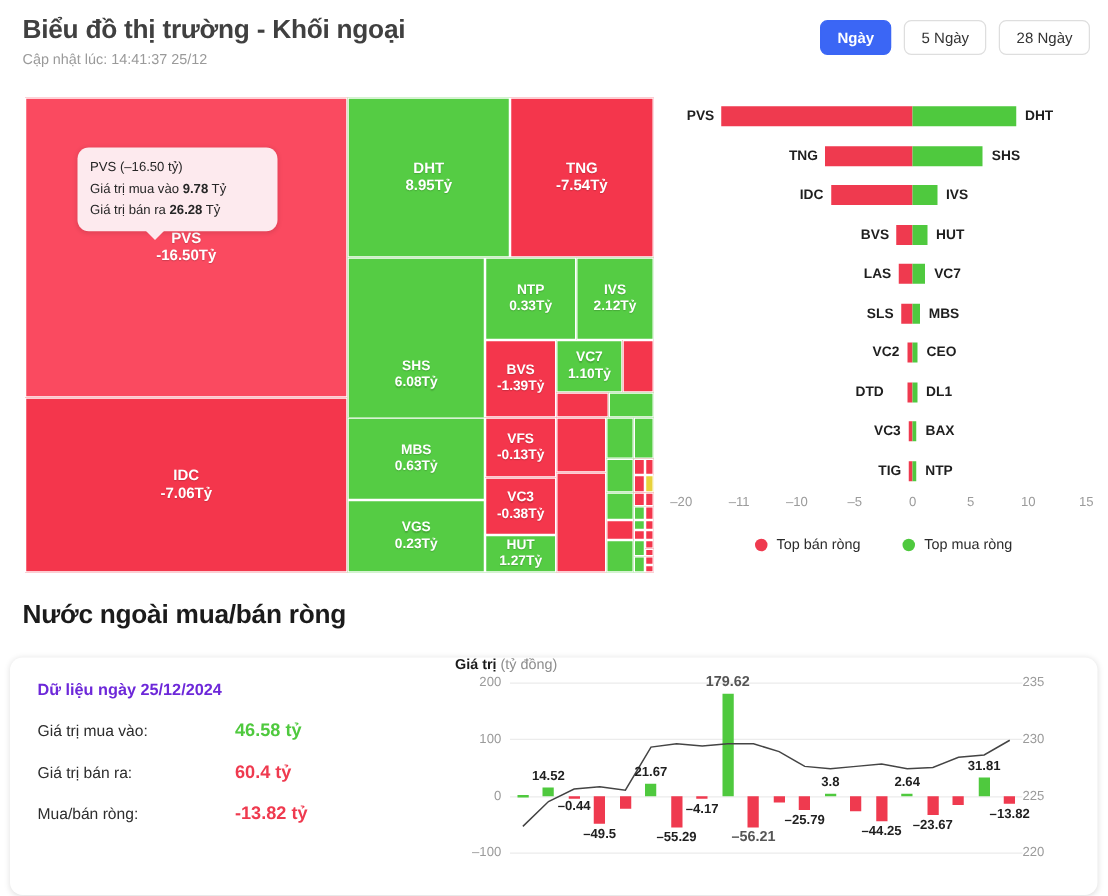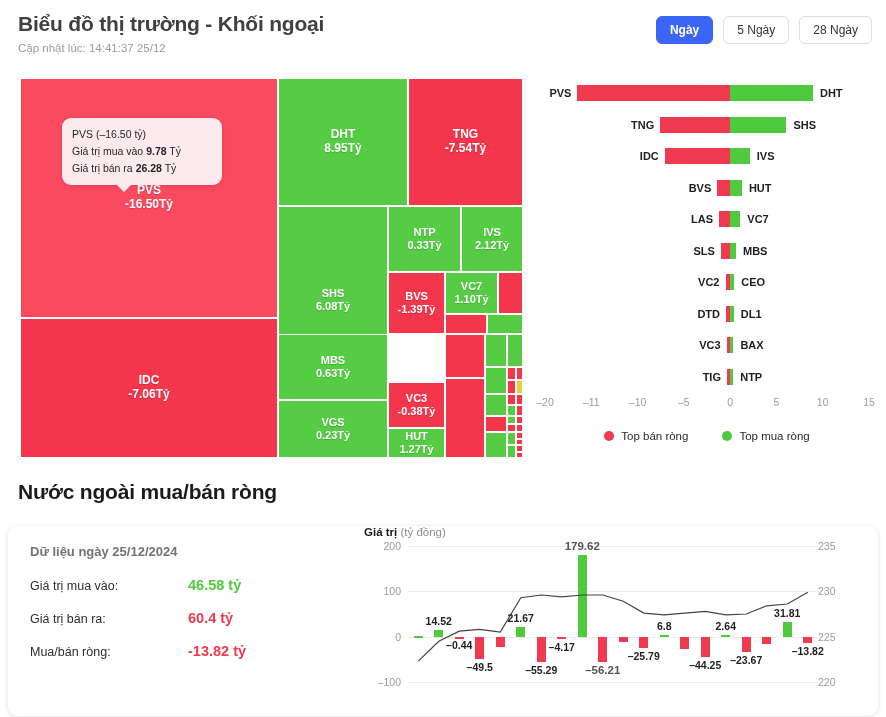--- a/index.html
+++ b/index.html
@@ -90,21 +90,21 @@
   .sec2-title {
     position: absolute; left: 18px; top: 480px;
     font-size: 21px; font-weight: bold; color: #1b1b1b; letter-spacing: -0.2px;
   }
   .card {
     position: absolute; left: 8px; top: 526px; width: 870px; height: 190px;
     background: #fff; border-radius: 10px;
     box-shadow: 0 1px 5px rgba(0,0,0,.13);
   }
   .sumry { position: absolute; left: 22px; top: 18px; width: 310px; }
-  .sumry .hd { font-size: 13px; font-weight: bold; color: #737373; margin-bottom: 18px; }
+  .sumry .hd { font-size: 13px; font-weight: bold; color: #6d28d9; margin-bottom: 18px; }
   .sumry .row { display: flex; align-items: baseline; margin-bottom: 17px; }
   .sumry .k { font-size: 12.5px; color: #2d2d2d; width: 158px; }
   .sumry .v { font-size: 14.5px; font-weight: bold; }
 
   
   .combo { position: absolute; left: 352px; top: 0; width: 512px; height: 172px; }
   .combo-title { position: absolute; left: 4px; top: 0; font-size: 11.5px; white-space: nowrap; }
   .combo-title b { font-weight: bold; color: #1b1b1b; }
   .combo-title i { font-style: normal; color: #8d8d8d; }
   .plot { position: absolute; left: 48px; top: 20px; width: 410px; height: 136px; }
@@ -181,20 +181,24 @@
       <div class="tile nolabel" style="left: 478px; top: 194px; width: 25px; height: 42px; background: rgb(244, 54, 76);"></div>
       <div class="tile nolabel" style="left: 425px; top: 236px; width: 42px; height: 20px; background: rgb(244, 54, 76);"></div>
       <div class="tile nolabel" style="left: 467px; top: 236px; width: 36px; height: 20px; background: rgb(85, 204, 68);"></div>
       <div class="tile" style="left: 258px; top: 256px; width: 110px; height: 66px; background: rgb(85, 204, 68);">
         <div class="sym">MBS</div>
         <div class="val">0.63Tỷ</div>
       </div>
       <div class="tile" style="left: 258px; top: 322px; width: 110px; height: 58px; background: rgb(85, 204, 68);">
         <div class="sym">VGS</div>
         <div class="val">0.23Tỷ</div>
+      </div>
+      <div class="tile" style="left: 368px; top: 256px; width: 57px; height: 48px; background: rgb(244, 54, 76);">
+        <div class="sym">VFS</div>
+        <div class="val">-0.13Tỷ</div>
       </div>
       <div class="tile" style="left: 368px; top: 304px; width: 57px; height: 46px; background: rgb(244, 54, 76);">
         <div class="sym">VC3</div>
         <div class="val">-0.38Tỷ</div>
       </div>
       <div class="tile" style="left: 368px; top: 350px; width: 57px; height: 30px; background: rgb(85, 204, 68);">
         <div class="sym">HUT</div>
         <div class="val">1.27Tỷ</div>
       </div>
       <div class="tile nolabel" style="left: 425px; top: 256px; width: 40px; height: 44px; background: rgb(244, 54, 76);"></div>
@@ -279,21 +283,21 @@
         </div>
         <div class="drow" style="top: 193px;">
           <div class="bar" style="left: 194.514px; width: 4.62857px; background: rgb(239, 58, 79);"></div>
           <div class="bar" style="left: 199.143px; width: 4.16571px; background: rgb(79, 201, 62);"></div>
           <div class="lbl-l" style="left: 188.514px; transform: translate(-100%, -50%);">VC2</div>
           <div class="lbl-r" style="left: 210.309px;">CEO</div>
         </div>
         <div class="drow" style="top: 224.5px;">
           <div class="bar" style="left: 195.255px; width: 3.888px; background: rgb(239, 58, 79);"></div>
           <div class="bar" style="left: 199.143px; width: 3.70286px; background: rgb(79, 201, 62);"></div>
-          <div class="lbl-l" style="left: 189px; transform: translate(-100%, -50%);">DTD</div>
+          <div class="lbl-l" style="left: 176px; transform: translate(-100%, -50%);">DTD</div>
           <div class="lbl-r" style="left: 209.846px;">DL1</div>
         </div>
         <div class="drow" style="top: 256px;">
           <div class="bar" style="left: 195.625px; width: 3.51771px; background: rgb(239, 58, 79);"></div>
           <div class="bar" style="left: 199.143px; width: 3.24px; background: rgb(79, 201, 62);"></div>
           <div class="lbl-l" style="left: 189.625px; transform: translate(-100%, -50%);">VC3</div>
           <div class="lbl-r" style="left: 209.383px;">BAX</div>
         </div>
         <div class="drow" style="top: 287.5px;">
           <div class="bar" style="left: 195.995px; width: 3.14743px; background: rgb(239, 58, 79);"></div>
@@ -388,21 +392,21 @@
           </svg>
           <div class="blabel" style="left: 30.75px; top: 69.0843px;">14.52</div>
           <div class="blabel" style="left: 51.25px; top: 92.8661px;">–0.44</div>
           <div class="blabel" style="left: 71.75px; top: 115.107px;">–49.5</div>
           <div class="blabel" style="left: 112.75px; top: 65.8429px;">21.67</div>
           <div class="blabel" style="left: 133.25px; top: 117.731px;">–55.29</div>
           <div class="blabel" style="left: 153.75px; top: 94.5571px;">–4.17</div>
           <div class="blabel big" style="left: 174.25px; top: -5.76107px;">179.62</div>
           <div class="blabel big" style="left: 194.75px; top: 118.149px;">–56.21</div>
           <div class="blabel" style="left: 235.75px; top: 104.358px;">–25.79</div>
-          <div class="blabel" style="left: 256.25px; top: 73.944px;">6.8</div>
+          <div class="blabel" style="left: 256.25px; top: 73.944px;">3.8</div>
           <div class="blabel" style="left: 297.25px; top: 112.727px;">–44.25</div>
           <div class="blabel" style="left: 317.75px; top: 74.4699px;">2.64</div>
           <div class="blabel" style="left: 338.25px; top: 108.116px;">–23.67</div>
           <div class="blabel" style="left: 379.25px; top: 61.2461px;">31.81</div>
           <div class="blabel" style="left: 399.75px; top: 98.9317px;">–13.82</div>
         </div>
     </div>
   </div>
 
 </div>

